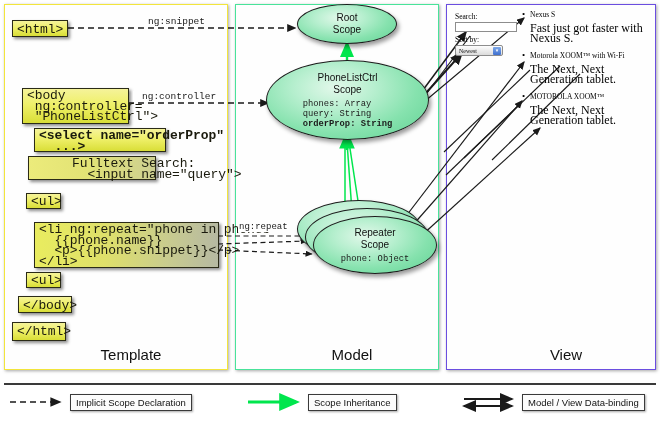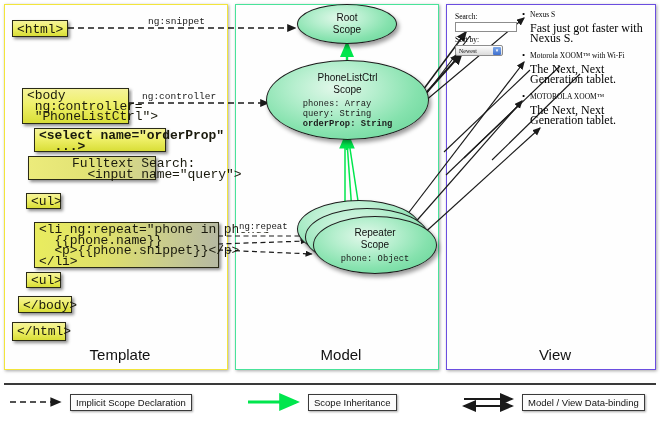--- a/index.html
+++ b/index.html
@@ -39,21 +39,21 @@
     box-shadow: 1px 1px 3px rgba(0,0,0,0.35);
     box-sizing: border-box;
   }
   .panel-template { left: 4px;   top: 4px; width: 224px; height: 366px; border: 1.5px solid #f2e53c; }
   .panel-model    { left: 235px; top: 4px; width: 204px; height: 366px; border: 1.5px solid #49e39a; }
   .panel-view     { left: 446px; top: 4px; width: 210px; height: 366px; border: 1.5px solid #6b4ee0; }
 
   .panel-label {
     position: absolute;
     bottom: 6px;
-    left: 4px;
+    left: 15px;
     width: 100%;
     text-align: center;
     font-size: 15px;
     color: #111;
     font-family: "Liberation Sans", sans-serif;
   }
 
   
   .codebox {
     position: absolute;

